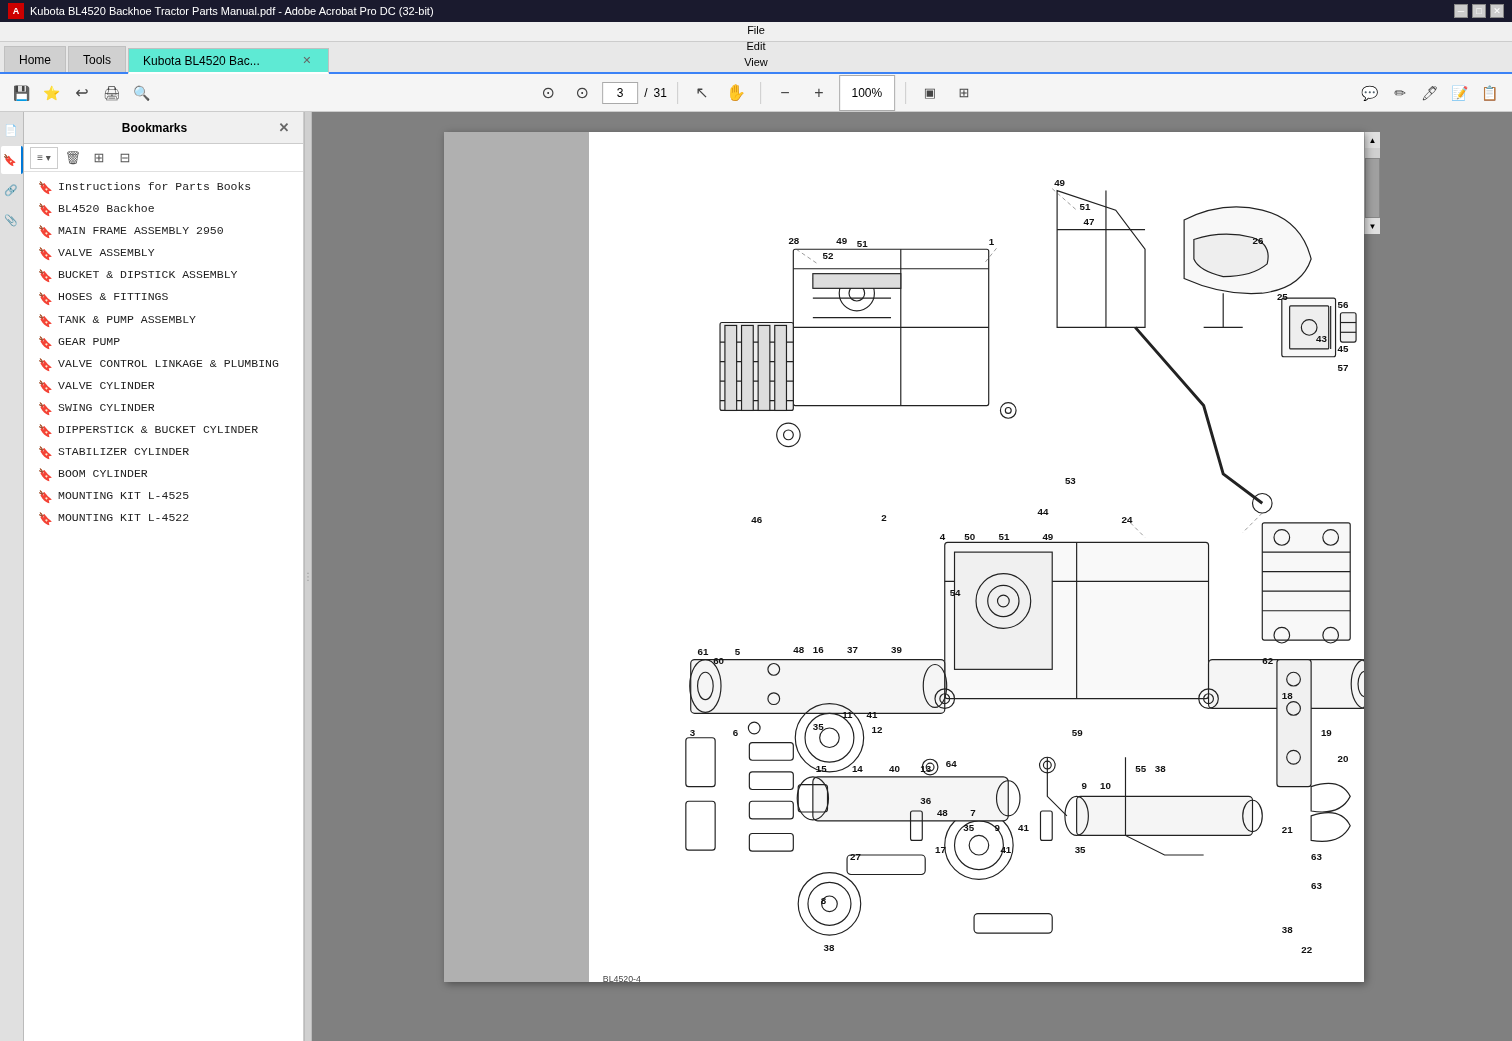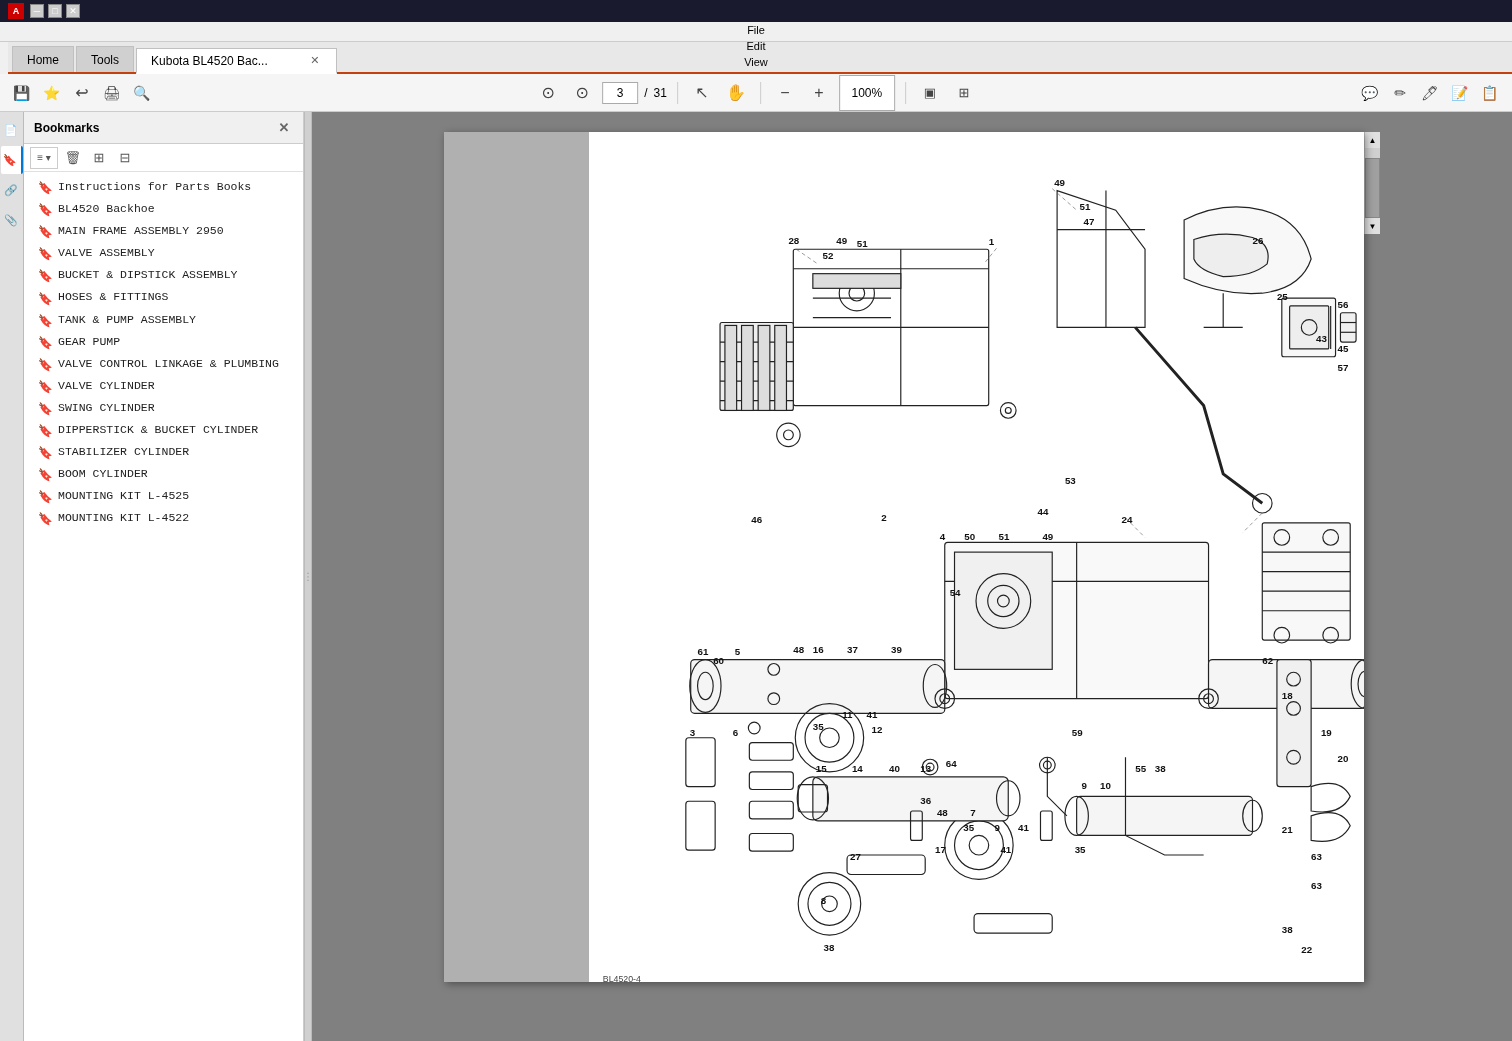--- a/index.html
+++ b/index.html
@@ -48,38 +48,37 @@
       cursor: pointer;
     }
 
     
     .tab-bar {
       height: 32px;
       background: #e8e8e8;
       display: flex;
       align-items: flex-end;
       padding: 0 4px;
-      border-bottom: 2px solid #c2410c;
-      margin-left: 8px;
+      border-bottom: 2px solid #3b82f6;
     }
     .tab {
       height: 26px;
       padding: 0 14px;
       display: flex;
       align-items: center;
       font-size: 12px;
       cursor: pointer;
       border: 1px solid #c0c0c0;
       border-bottom: none;
       background: #d0d0d0;
       margin-right: 2px;
       gap: 6px;
     }
     .tab.active {
-      background: #ffffff;
+      background: #5eead4;
       border-bottom: 2px solid white;
       margin-bottom: -2px;
       gap: 40px;
     }
     .tab-close {
       width: 14px; height: 14px;
       display: flex; align-items: center; justify-content: center;
       font-size: 11px; color: #666;
       border-radius: 2px;
     }
@@ -173,21 +172,21 @@
     .bookmarks-header {
       height: 32px;
       background: #f0f0f0;
       border-bottom: 1px solid #ccc;
       display: flex;
       align-items: center;
       padding: 0 10px;
       font-size: 12px;
       font-weight: bold;
     }
-    .bookmarks-title { flex: 1; }
+    .bookmarks-title { flex: 1; text-align: center; }
     .bookmarks-close {
       width: 18px; height: 18px;
       display: flex; align-items: center; justify-content: center;
       cursor: pointer;
       font-size: 13px;
       color: #666;
     }
     .bookmarks-toolbar {
       height: 28px;
       border-bottom: 1px solid #e0e0e0;
@@ -308,20 +307,21 @@
       margin-top: 10px;
       background: #a0a0a0;
       border: 1px solid #888;
     }
   </style>
 </head>
 <body>
 
 <div class="title-bar">
   <div class="title-bar-icon">A</div>
+  <span class="title-bar-text">Kubota BL4520 Backhoe Tractor Parts Manual.pdf - Adobe Acrobat Pro DC (32-bit)</span>
   <div class="title-bar-controls">
     <div class="title-bar-btn">─</div>
     <div class="title-bar-btn">□</div>
     <div class="title-bar-btn">✕</div>
   </div>
 </div>
 
 <div class="menu-bar">
   <div class="menu-item">File</div>
   <div class="menu-item">Edit</div>

